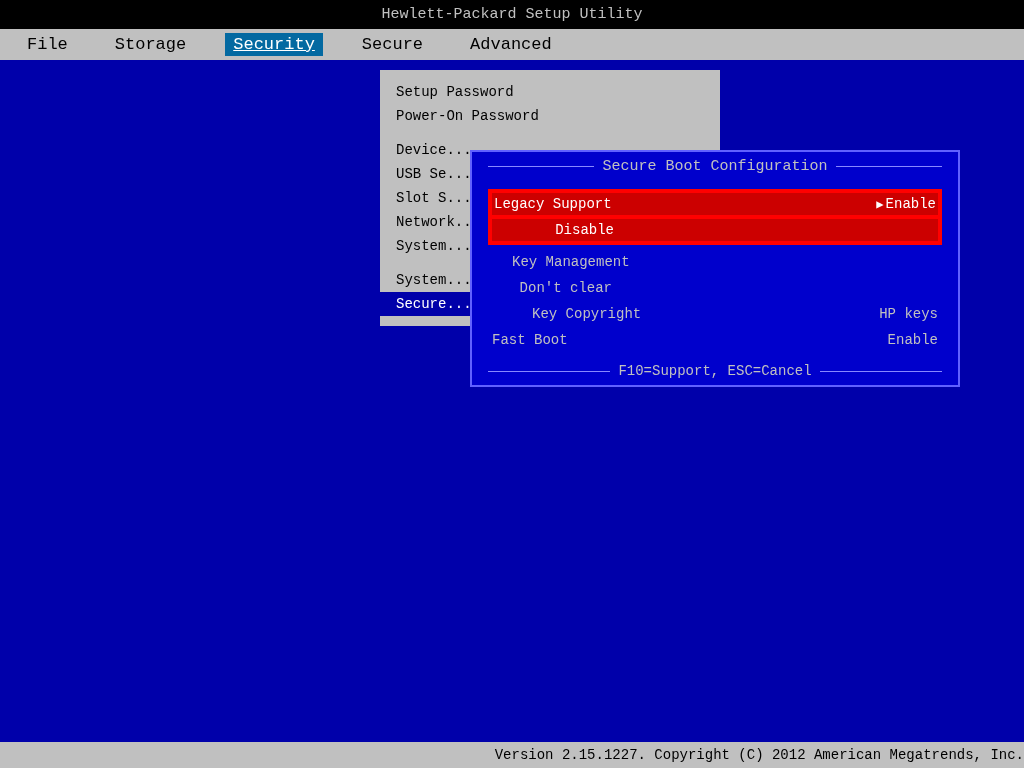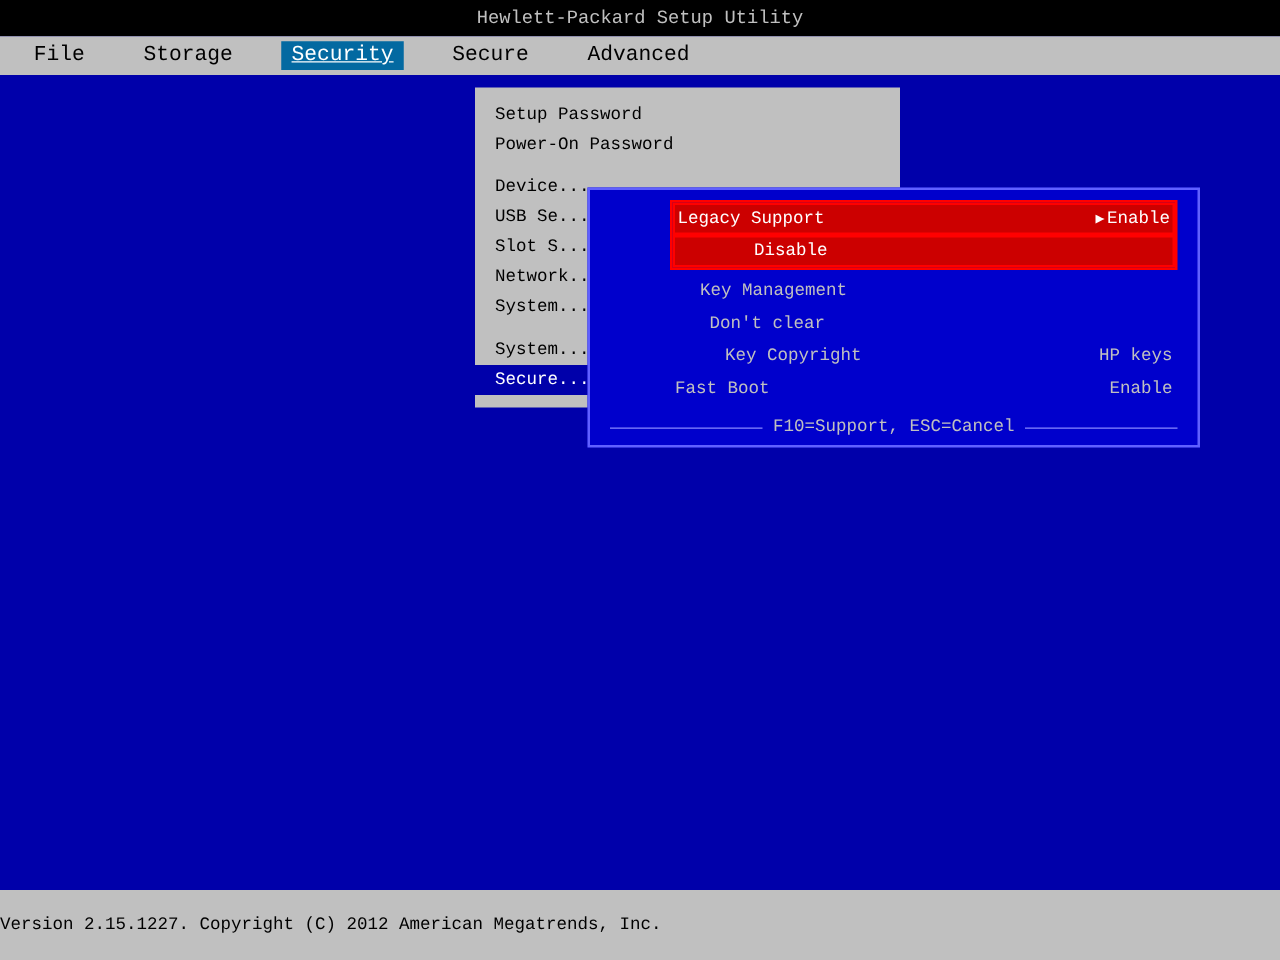--- a/index.html
+++ b/index.html
@@ -108,22 +108,21 @@
       padding: 6px 16px;
     }
 
     .dialog-title-line .line {
       flex: 1;
       height: 1px;
       background-color: #8888FF;
     }
 
     .dialog-body {
-      padding: 8px 16px 4px 32px;
-      margin-left: 32px;
+      padding: 8px 16px 4px 16px;
     }
 
     .dialog-row {
       display: flex;
       align-items: center;
       padding: 5px 4px;
       font-size: 14px;
       color: #C0C0C0;
     }
 
@@ -176,22 +175,22 @@
     }
 
     
     #status-bar {
       position: absolute;
       bottom: 0;
       left: 0;
       right: 0;
       background-color: #C0C0C0;
       color: #000000;
-      text-align: left;
-      padding: 20px 0;
+      text-align: right;
+      padding: 5px 0;
       font-size: 14px;
     }
 
     
     #panel-region {
       display: flex;
       margin-top: 0;
     }
 
     #left-spacer {
@@ -231,20 +230,25 @@
           <div class="security-panel-item">USB Se...</div>
           <div class="security-panel-item">Slot S...</div>
           <div class="security-panel-item">Network...</div>
           <div class="security-panel-item">System...</div>
           <div class="security-panel-divider"></div>
           <div class="security-panel-item">System...</div>
           <div class="security-panel-item selected">Secure...</div>
         </div>
 
       <div id="secure-boot-dialog">
+        <div class="dialog-title-line">
+          <div class="line"></div>
+          <span>Secure Boot Configuration</span>
+          <div class="line"></div>
+        </div>
         <div class="dialog-body">
 
           <div style="border: 2px solid #FF0000; margin-bottom: 4px;">
             <div class="dialog-row highlighted">
               <span class="row-label">Legacy Support</span>
               <span class="row-value row-value-arrow">Enable</span>
             </div>
             <div class="dialog-row highlighted">
               <span class="row-value">Disable</span>
             </div>

